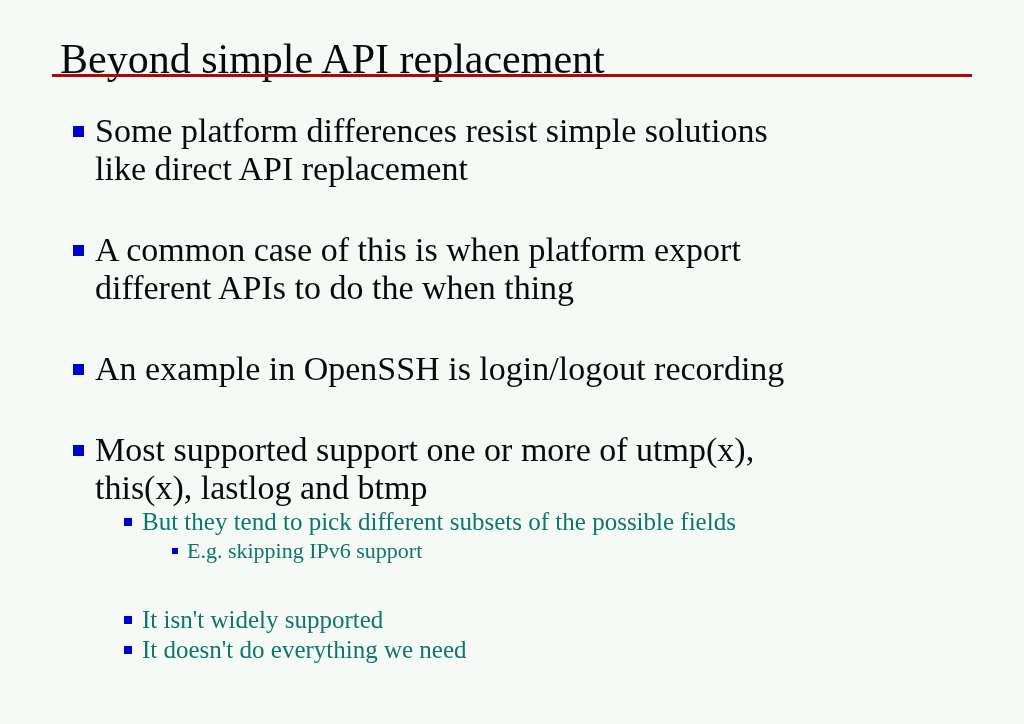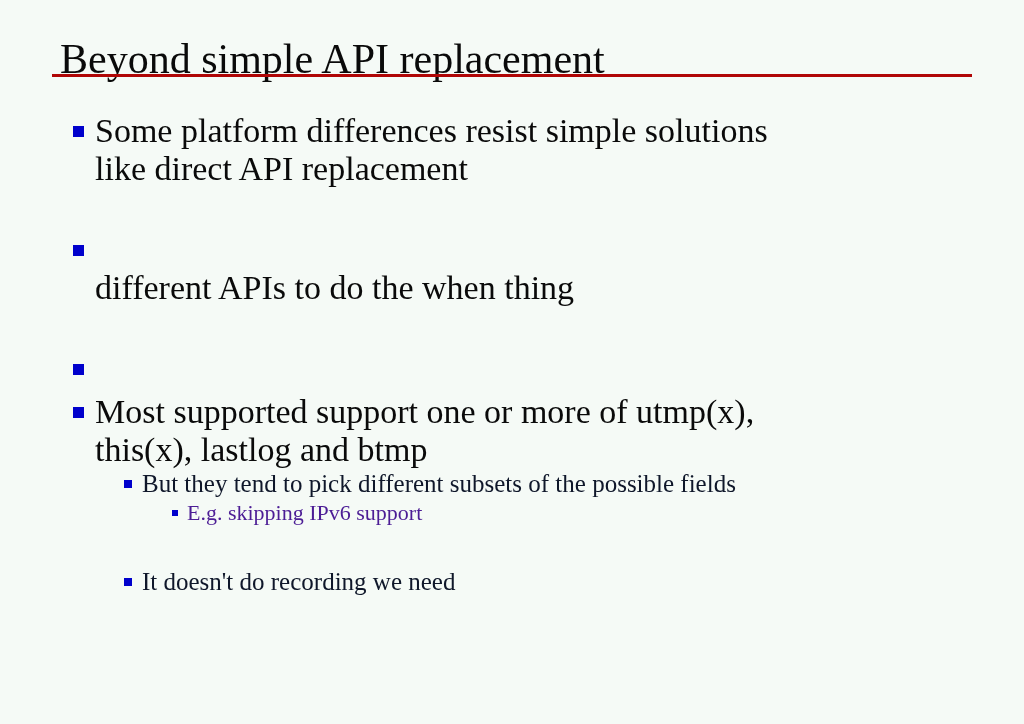--- a/index.html
+++ b/index.html
@@ -88,38 +88,38 @@
   }
   .gap-lg { height: 43px; }
   .gap-sm { height: 40px; }
 
   
   li.l2 {
     position: relative;
     padding-left: 142px;
     font-size: 25px;
     line-height: 30px;
-    color: #0f172a;
+    color: #0f766e;
   }
   li.l2 > .bullet {
     position: absolute;
     left: 124px;
     top: 11px;
     width: 8px;
     height: 8px;
     background: #0000cc;
   }
 
   
   li.l3 {
     position: relative;
     padding-left: 187px;
     font-size: 22px;
     line-height: 28px;
-    color: #4c1d95;
+    color: #0f766e;
   }
   li.l3 > .bullet {
     position: absolute;
     left: 172px;
     top: 11px;
     width: 6px;
     height: 6px;
     background: #0000cc;
   }
 
@@ -145,29 +145,32 @@
           <span class="nowrapline">Some platform differences resist simple solutions</span><br>
           <span class="nowrapline">like direct API replacement</span>
         </span>
       </li>
 
       <li class="gap-lg"></li>
 
       <li class="l1">
         <span class="bullet"></span>
         <span class="btxt">
-          <br>
+          <span class="nowrapline">A common case of this is when platform export</span><br>
           <span class="nowrapline">different APIs to do the when thing</span>
         </span>
       </li>
 
       <li class="gap-lg"></li>
 
       <li class="l1">
         <span class="bullet"></span>
+        <span class="btxt">
+          <span class="nowrapline">An example in OpenSSH is login/logout recording</span>
+        </span>
       </li>
 
       <li class="gap-lg"></li>
 
       <li class="l1">
         <span class="bullet"></span>
         <span class="btxt">
           <span class="nowrapline">Most supported support one or more of utmp(x),</span><br>
           <span class="nowrapline">this(x), lastlog and btmp</span>
         </span>
@@ -190,24 +193,25 @@
         </ul>
       </li>
 
       <li class="gap-sm"></li>
 
 
       <li>
         <ul class="lvl2">
           <li class="l2">
             <span class="bullet"></span>
+            <span class="btxt">It isn't widely supported</span>
           </li>
           <li class="l2">
             <span class="bullet"></span>
-            <span class="btxt">It doesn't do recording we need</span>
+            <span class="btxt">It doesn't do everything we need</span>
           </li>
         </ul>
       </li>
 
     </ul>
 
   </div>
 
 </div>
 

